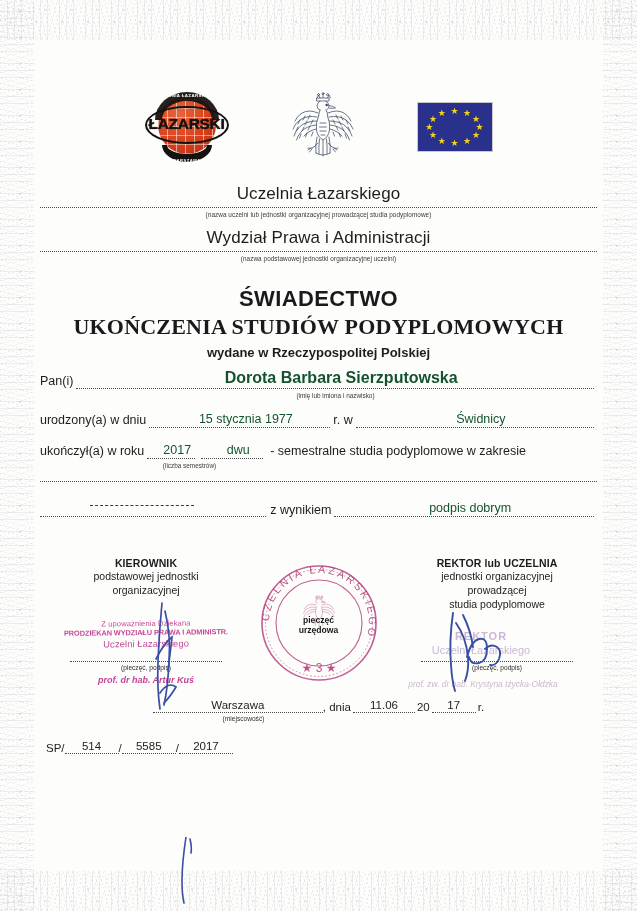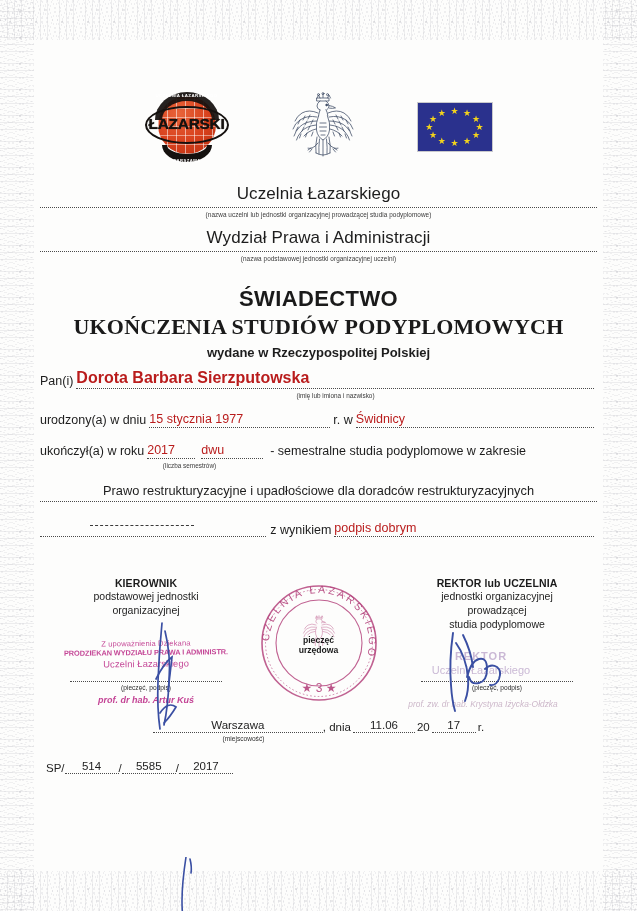--- a/index.html
+++ b/index.html
@@ -222,23 +222,24 @@
   .row .lbl { white-space: nowrap; padding-bottom: 1px; }
   .fill {
     position: relative;
     flex: 1;
     border-bottom: 1.4px dotted #4a4a4a;
     height: 17px;
     margin: 0 3px;
   }
   .fill .val {
     position: absolute;
-    left: 0; right: 0; bottom: 1px;
+    left: 12px; right: 0; bottom: 1px;
+    text-align: center;
     font-size: 12.5px;
-    color: #b91c1c;
+    color: #14532d;
   }
   .fill .val.bold {
     font-weight: 800;
     font-size: 16px;
     bottom: 1px;
   }
 
   .cap-under {
     font-size: 6.4px;
     color: #3a3a3a;
@@ -592,21 +593,20 @@
         <span class="val">2017</span>
       </span>
       <span class="fill" style="flex:0 0 62px">
         <span class="val">dwu</span>
       </span>
       <span class="lbl" style="padding-left:4px">- semestralne studia podyplomowe w zakresie</span>
     </div>
     <div class="cap-under" style="padding-right:258px">(liczba semestrów)</div>
 
     <div class="course-line">
-      <span class="txt">Prawo restrukturyzacyjne i upadłościowe dla doradców restrukturyzacyjnych</span>
       <div class="dotline"></div>
     </div>
 
     <div class="result-row">
       <span class="struck">
         <span class="dash"></span>
       </span>
       <span class="lbl">z wynikiem</span>
       <span class="fill" style="flex:1.55">
         <span class="val">podpis dobrym</span>

